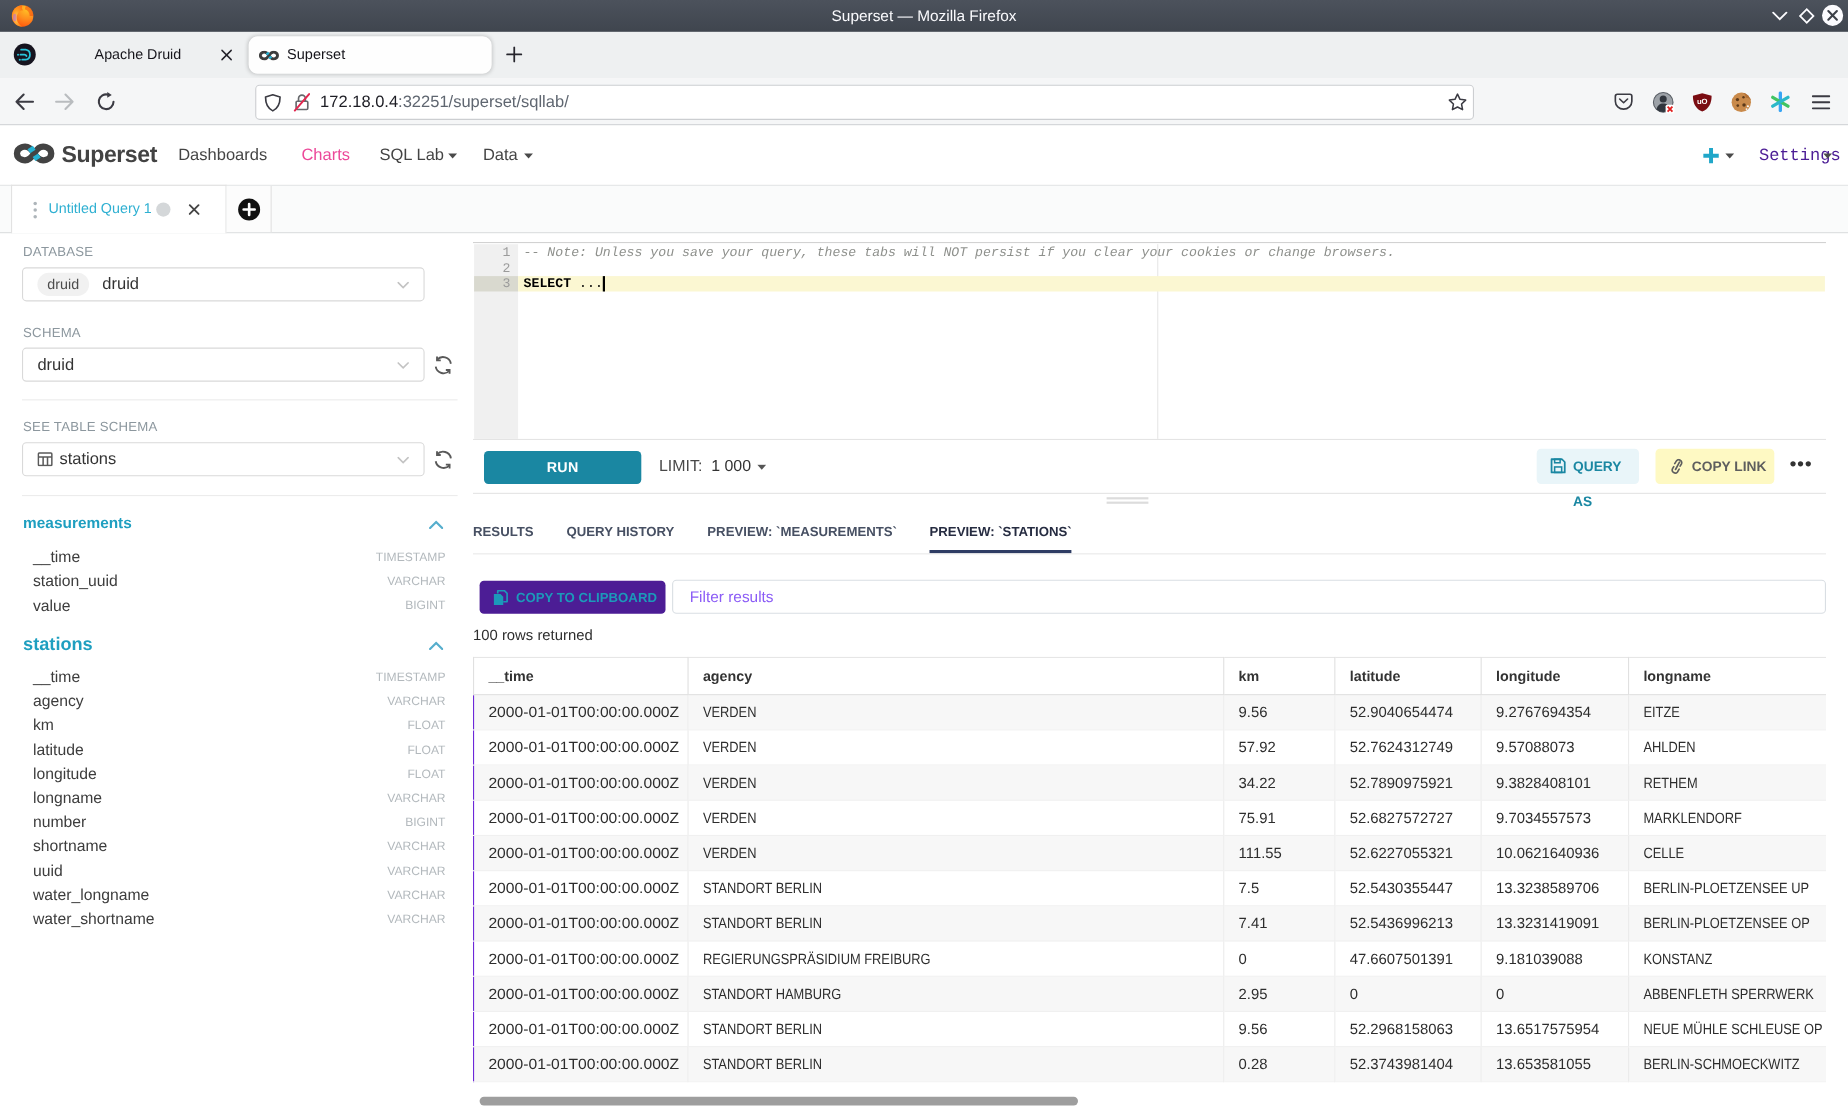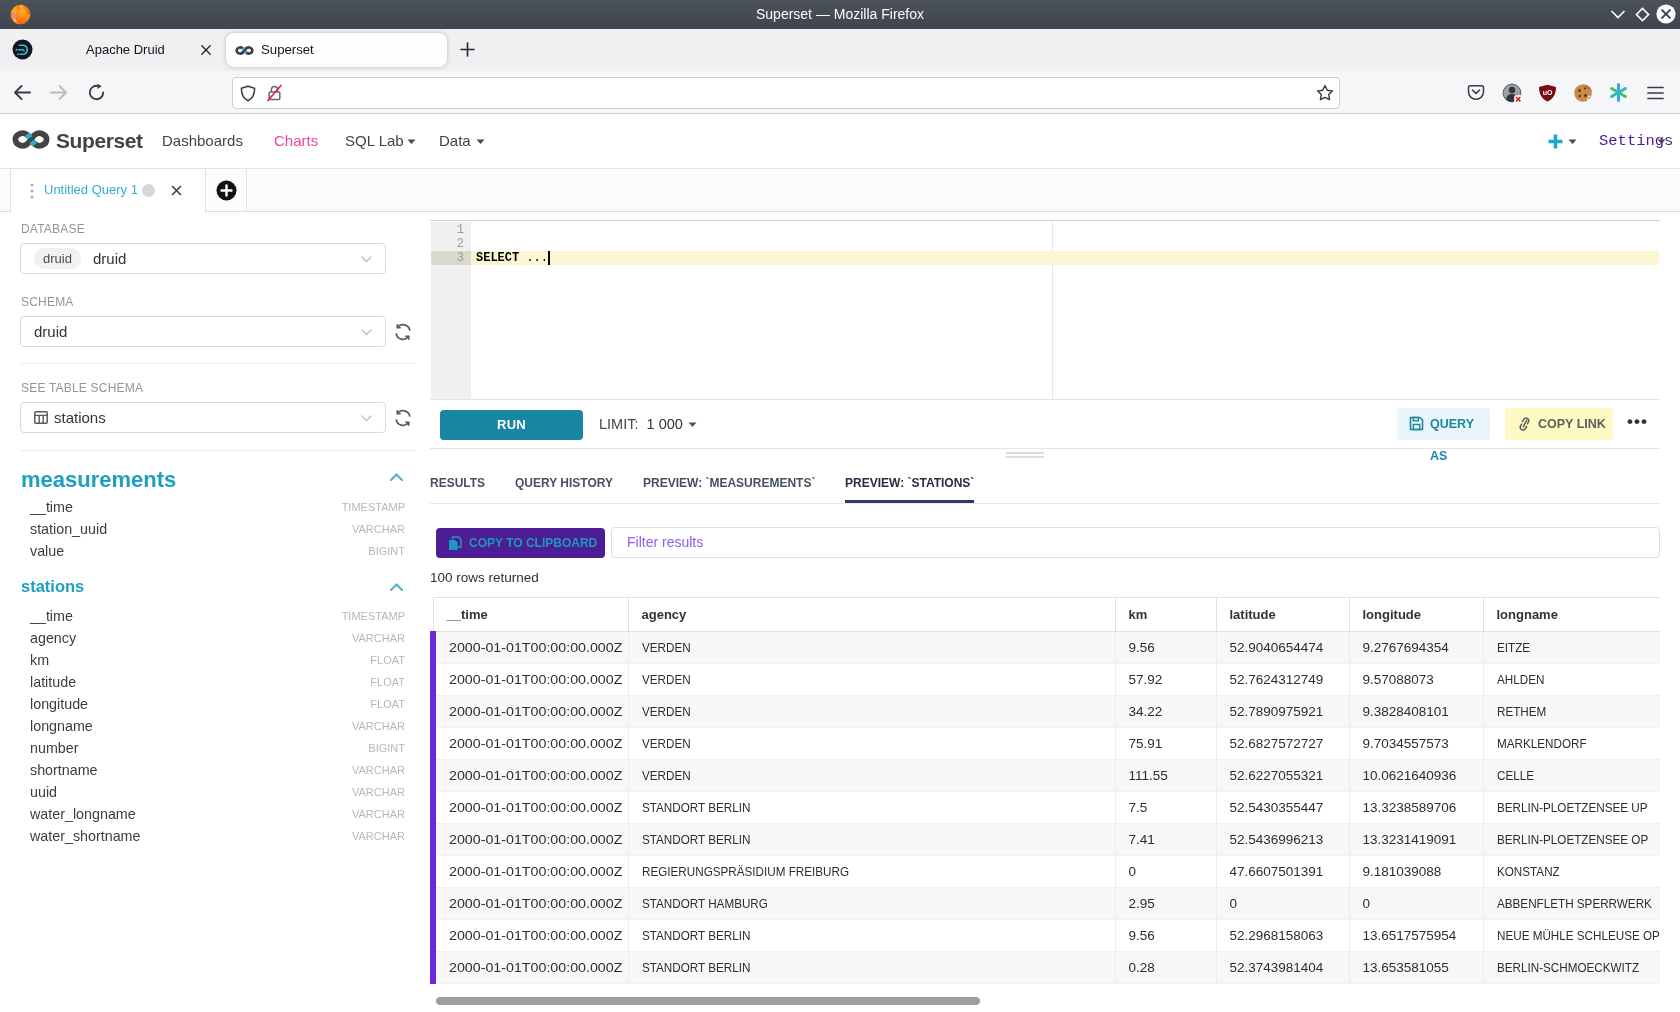--- a/index.html
+++ b/index.html
@@ -89,20 +89,21 @@
 
   <div class="abs" style="left:232px;top:77px;width:1108px;height:32px;background:#fff;border:1px solid #ccced1;border-radius:4px;box-sizing:border-box;top:6px;"></div>
   <svg class="abs" style="left:240px;top:14px;" width="16" height="17" viewBox="0 0 16 17">
       <path d="M8 1.2 L14.6 3.2 C14.6 9.5 12.6 13.6 8 15.8 C3.4 13.6 1.4 9.5 1.4 3.2 Z" stroke="#3b3b43" stroke-width="1.5" fill="none" stroke-linejoin="round"></path>
     </svg>
   <svg class="abs" style="left:266px;top:13px;" width="17" height="18" viewBox="0 0 17 18">
     <rect x="3.2" y="8" width="10.6" height="7.5" rx="1" stroke="#66686c" stroke-width="1.5" fill="none"></rect>
     <path d="M5.4 8 V5.6 A3.1 3.1 0 0 1 11.6 5.6 V8" stroke="#66686c" stroke-width="1.5" fill="none"></path>
     <path d="M2 16.5 L15 1.5" stroke="#e22850" stroke-width="1.8" stroke-linecap="round"></path>
   </svg>
+  <div class="abs" style="left:291px;top:0;height:43px;line-height:43px;font-size:15px;color:#1d1d24;">172.18.0.4<span style="color:#5f6670;">:32251/superset/sqllab/</span></div>
   <svg class="abs" style="left:1316px;top:13px;" width="18" height="17" viewBox="0 0 18 17">
       <path d="M9 1.6 L11.3 6.3 L16.4 7 L12.7 10.6 L13.6 15.7 L9 13.3 L4.4 15.7 L5.3 10.6 L1.6 7 L6.7 6.3 Z" stroke="#3b3b43" stroke-width="1.4" fill="none" stroke-linejoin="round"></path>
     </svg>
 
   <svg class="abs" style="left:1467px;top:13px;" width="18" height="17" viewBox="0 0 18 17">
       <path d="M1.5 3.5 A 1.8 1.8 0 0 1 3.3 1.7 L14.7 1.7 A 1.8 1.8 0 0 1 16.5 3.5 L16.5 8 A 7.5 7.2 0 0 1 1.5 8 Z" stroke="#3b3b43" stroke-width="1.5" fill="none"></path>
       <path d="M5.4 6 L9 9.4 L12.6 6" stroke="#3b3b43" stroke-width="1.5" fill="none" stroke-linecap="round" stroke-linejoin="round"></path>
     </svg>
   <svg class="abs" style="left:1502px;top:12px;" width="21" height="21" viewBox="0 0 21 21">
       <circle cx="10" cy="10" r="9" fill="#9da2a8"></circle>
@@ -222,21 +223,21 @@
     </svg>
 </div>
 <svg class="abs" style="left:393px;top:408px;" width="20" height="20" viewBox="0 0 20 20">
   <path d="M16.9 8.7 A7.2 7.2 0 0 0 4.3 5.2" stroke="#595959" stroke-width="1.7" fill="none"></path>
   <path d="M4.3 2.2 L4.3 5.6 L7.7 5.6" stroke="#595959" stroke-width="1.7" fill="none"></path>
   <path d="M3.1 11.3 A7.2 7.2 0 0 0 15.7 14.8" stroke="#595959" stroke-width="1.7" fill="none"></path>
   <path d="M15.7 17.8 L15.7 14.4 L12.3 14.4" stroke="#595959" stroke-width="1.7" fill="none"></path>
 </svg>
 <div class="abs" style="left:20px;top:450px;width:396px;height:1px;background:#ececec;"></div>
 
-<div class="abs" style="left:21px;top:467px;font-size:22px;font-weight:bold;color:#1f9fc0;">measurements</div>
+<div class="abs" style="left:21px;top:467px;font-size:14px;font-weight:bold;color:#1f9fc0;">measurements</div>
 <svg class="abs" style="left:390px;top:473px;" width="13" height="8" viewBox="0 0 13 8">
     <path d="M1 7 L6.5 1.5 L12 7" stroke="#56aecd" stroke-width="2" fill="none" stroke-linecap="round"></path>
   </svg>
 <div class="abs" style="left:30px;top:500px;width:375px;height:14px;font-size:14.3px;color:#3d3d3d;line-height:14px;">__time<span style="float:right;font-size:11px;color:#b3b9bd;line-height:15px;">TIMESTAMP</span></div>
 <div class="abs" style="left:30px;top:522px;width:375px;height:14px;font-size:14.3px;color:#3d3d3d;line-height:14px;">station_uuid<span style="float:right;font-size:11px;color:#b3b9bd;line-height:15px;">VARCHAR</span></div>
 <div class="abs" style="left:30px;top:544px;width:375px;height:14px;font-size:14.3px;color:#3d3d3d;line-height:14px;">value<span style="float:right;font-size:11px;color:#b3b9bd;line-height:15px;">BIGINT</span></div>
 
 <div class="abs" style="left:21px;top:577px;font-size:16.5px;font-weight:bold;color:#1f9fc0;">stations</div>
 <svg class="abs" style="left:390px;top:583px;" width="13" height="8" viewBox="0 0 13 8">
     <path d="M1 7 L6.5 1.5 L12 7" stroke="#56aecd" stroke-width="2" fill="none" stroke-linecap="round"></path>
@@ -254,20 +255,21 @@
 <div class="abs" style="left:30px;top:829px;width:375px;height:14px;font-size:14.3px;color:#3d3d3d;line-height:14px;">water_shortname<span style="float:right;font-size:11px;color:#b3b9bd;line-height:15px;">VARCHAR</span></div>
 
 <div class="abs" style="left:430px;top:220px;width:1230px;height:179px;border-top:1px solid #d2d2d2;box-sizing:border-box;background:#fff;font-family:'Liberation Mono',monospace;">
   <div class="abs" style="left:1px;top:1px;width:40px;height:177px;background:#f0f0f0;"></div>
   <div class="abs" style="left:1px;top:30px;width:40px;height:14px;background:#d9d9cf;"></div>
   <div class="abs" style="left:1px;top:2px;width:33px;height:14px;line-height:14px;font-size:12px;color:#9b9b9b;text-align:right;">1</div>
   <div class="abs" style="left:1px;top:16px;width:33px;height:14px;line-height:14px;font-size:12px;color:#9b9b9b;text-align:right;">2</div>
   <div class="abs" style="left:1px;top:30px;width:33px;height:14px;line-height:14px;font-size:12px;color:#9b9b9b;text-align:right;">3</div>
   <div class="abs" style="left:622px;top:1px;width:1px;height:177px;background:#e7e7e7;"></div>
   <div class="abs" style="left:41px;top:30px;width:1188px;height:14px;background:#fbf7d2;"></div>
+  <div class="abs" style="left:46px;top:2px;height:14px;line-height:14px;font-size:12px;font-style:italic;color:#8e908c;white-space:pre;">-- Note: Unless you save your query, these tabs will NOT persist if you clear your cookies or change browsers.</div>
   <div class="abs" style="left:46px;top:30px;height:14px;line-height:14px;font-size:12px;color:#000;white-space:pre;"><b>SELECT</b> ...</div>
   <div class="abs" style="left:118px;top:30px;width:2px;height:14px;background:#000;"></div>
 </div>
 
 <div class="abs" style="left:430px;top:399px;width:1230px;height:50px;border-top:1px solid #e4e4e4;border-bottom:1px solid #e4e4e4;box-sizing:border-box;background:#fff;">
   <div class="abs" style="left:10px;top:10px;width:143px;height:30px;background:#1a87a2;border-radius:4px;color:#fff;font-size:13px;font-weight:bold;text-align:center;line-height:30px;letter-spacing:0.3px;">RUN</div>
   <div class="abs" style="left:169px;top:0;height:48px;line-height:48px;font-size:14.5px;color:#484848;">LIMIT:&nbsp;&nbsp;<span style="color:#333;">1 000</span></div>
   <svg class="abs" style="left:258px;top:22px;" width="9" height="6" viewBox="0 0 9 6">
       <path d="M0.5 0.5 L4.5 5 L8.5 0.5 Z" fill="#555"></path>
     </svg>
@@ -309,21 +311,21 @@
 </div>
 <div class="abs" style="left:430px;top:570px;font-size:13.5px;color:#2e2e2e;">100 rows returned</div>
 
 <style>
   .rtbl{position:absolute;left:430px;top:597px;width:1230px;height:387px;overflow:hidden;}
   .rtbl table{border-collapse:collapse;table-layout:fixed;width:1412px;font-family:"Liberation Sans",sans-serif;}
   .rtbl th{height:34px;box-sizing:border-box;border:1px solid #e0e0e0;border-right:1px solid #e0e0e0;
            font-size:13px;font-weight:bold;color:#333;text-align:left;padding:0 0 0 13px;background:#fff;}
   .rtbl td{height:32px;box-sizing:border-box;border-bottom:1px solid #f0f0f0;border-right:1px solid #ebebeb;
            font-size:13.5px;color:#2d2d2d;padding:0 0 0 13px;white-space:nowrap;overflow:hidden;}
-  .rtbl td:first-child{border-left:6px solid #6d28d9;}
+  .rtbl td:first-child{border-left:1px solid #6d28d9;}
   .rtbl tr.odd td{background:#f7f7f7;}
   .sd{display:inline-block;transform:scaleX(1.055);transform-origin:0 50%;}
   .su{display:inline-block;transform:scaleX(0.865);transform-origin:0 50%;}
 </style>
 <div class="rtbl">
 <table>
  <tbody>
         <tr>
           <th style="width:195px;">__time</th>
           <th style="width:487px;">agency</th>

